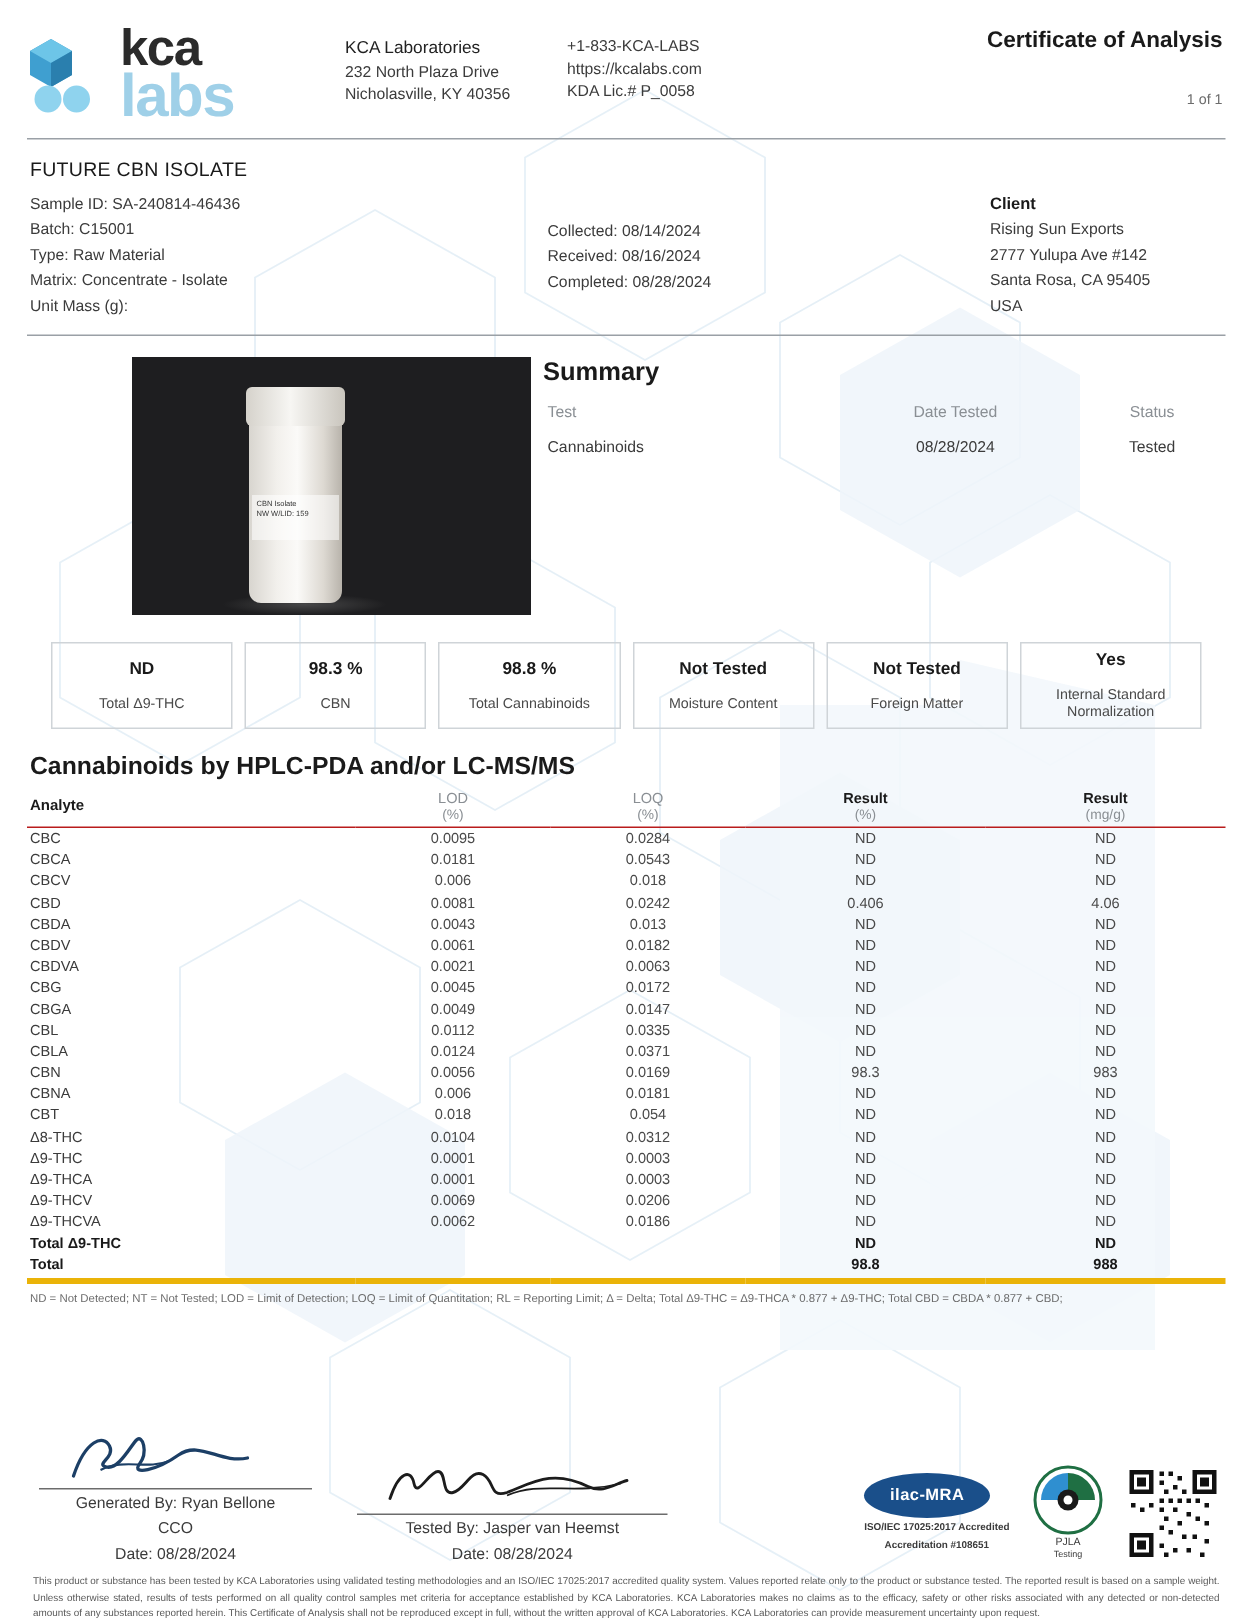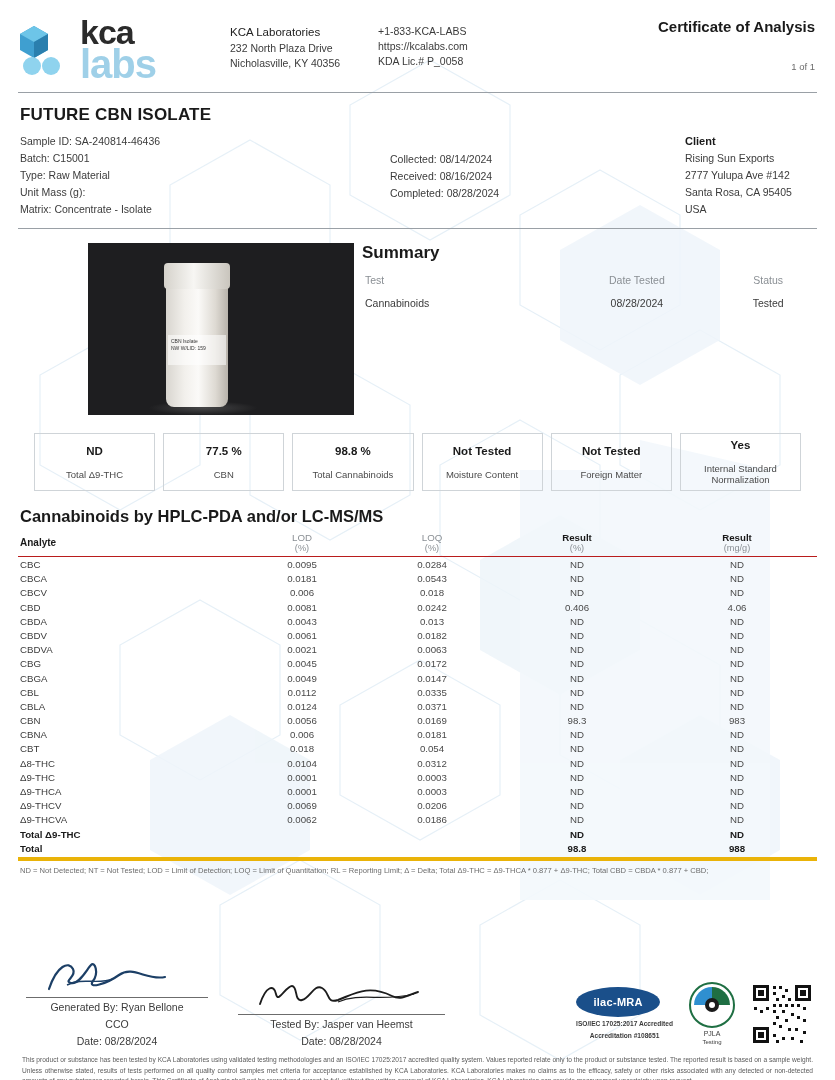--- a/index.html
+++ b/index.html
@@ -31,24 +31,24 @@
 
   .addr { flex: 0 0 148px; font-size: 10.5px; line-height: 1.45; color:#3b3b3b; }
   .addr .strong { font-weight: normal; font-size: 11.5px; color:#222; }
   .contact { flex: 0 0 180px; font-size: 10.5px; line-height: 1.45; color:#3b3b3b; }
   .coa-title { flex:1; text-align:right; font-size: 15px; font-weight:bold; color:#1a1a1a; padding-right:2px;}
   .page-no { text-align:right; font-size: 9.5px; color:#6c6c6c; margin-top: 26px; padding-right:2px;}
 
   .rule { border-top: 1px solid #9aa0a6; margin: 4px 0 0 0; }
 
   
-  .sample-title { font-size: 17px; font-weight: bold; color:#1a1a1a; margin: 12px 0 8px 2px; letter-spacing:0.2px;}
+  .sample-title { font-size: 13px; font-weight: normal; color:#1a1a1a; margin: 12px 0 8px 2px; letter-spacing:0.2px;}
   .info-row { display:flex; font-size: 10.5px; line-height:1.62;gap:47px; }
   .info-col-1 { flex: 0 0 300px; padding-left:2px; }
-  .info-col-2 { flex: 0 0 248px; margin-left: 25px; }
+  .info-col-2 { flex: 0 0 248px; }
   .info-col-3 { flex: 1; }
   .client-h { font-weight:bold; color:#1a1a1a; font-size: 11px; }
 
   
   .mid { display:flex; margin-top: 14px; }
   .photo-wrap { flex: 0 0 336px; padding-left: 70px; }
   .photo { width: 266px; height: 172px; background: #1e1e20; position:relative; overflow:hidden; }
   .jar { position:absolute; left: 78px; top: 28px; width: 62px; height: 136px; background: linear-gradient(90deg,#d8d5cf 0%, #f2f0ec 30%, #fbfaf8 52%, #ddd9d2 80%, #b8b3ab 100%); border-radius: 6px 6px 8px 8px;}
   .jar-cap { position:absolute; left: 76px; top: 20px; width: 66px; height: 26px; background: linear-gradient(90deg,#d5d2cb,#f7f6f3 45%,#c9c5bd); border-radius: 4px;}
   .jar-label { position:absolute; left: 80px; top: 92px; width: 58px; height: 30px; background: rgba(255,255,255,0.55); font-size:5px; color:#333; padding:3px; line-height:1.25;}
@@ -178,22 +178,22 @@
 
     <div class="rule"></div>
 
     <div class="sample-title">FUTURE CBN ISOLATE</div>
 
     <div class="info-row">
       <div class="info-col-1">
         <div><span>Sample ID:</span> <span>SA-240814-46436</span></div>
         <div><span>Batch:</span> <span>C15001</span></div>
         <div><span>Type:</span> <span>Raw Material</span></div>
+        <div><span>Matrix:</span> <span>Concentrate - Isolate</span></div>
         <div><span>Unit Mass (g):</span> <span></span></div>
-        <div><span>Matrix:</span> <span>Concentrate - Isolate</span></div>
       </div>
 
       <div class="info-col-2" style="padding-top:18px;">
         <div><span>Collected:</span> <span>08/14/2024</span></div>
         <div><span>Received:</span> <span>08/16/2024</span></div>
         <div><span>Completed:</span> <span>08/28/2024</span></div>
       </div>
 
       <div class="info-col-3">
         <div class="client-h">Client</div>
@@ -237,21 +237,21 @@
           </table>
       </div>
     </div>
 
     <div class="boxes">
       <div class="box">
         <div class="v">ND</div>
         <div class="l">Total Δ9-THC</div>
       </div>
       <div class="box">
-        <div class="v">77.5 %</div>
+        <div class="v">98.3 %</div>
         <div class="l">CBN</div>
       </div>
       <div class="box">
         <div class="v">98.8 %</div>
         <div class="l">Total Cannabinoids</div>
       </div>
       <div class="box">
         <div class="v">Not Tested</div>
         <div class="l">Moisture Content</div>
       </div>

